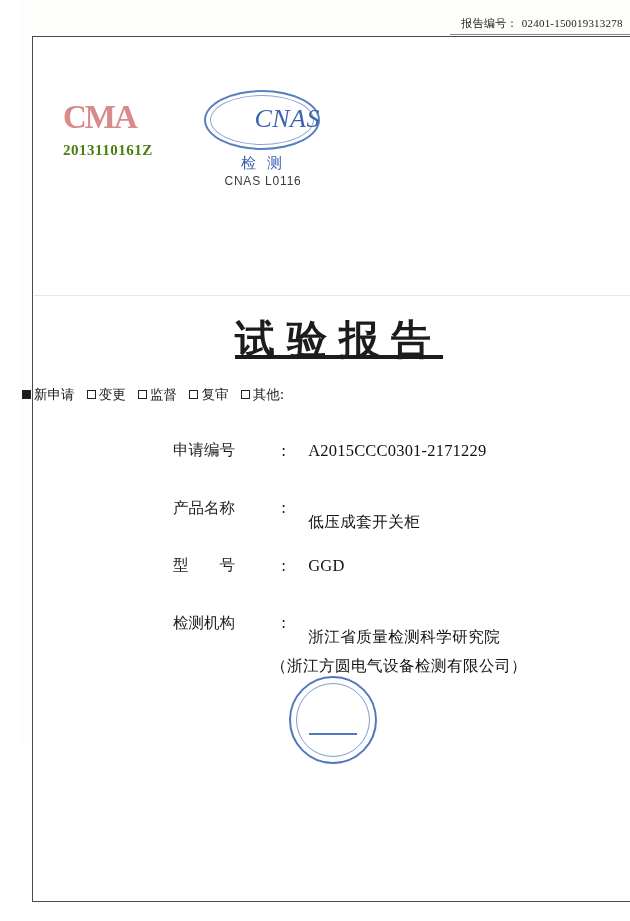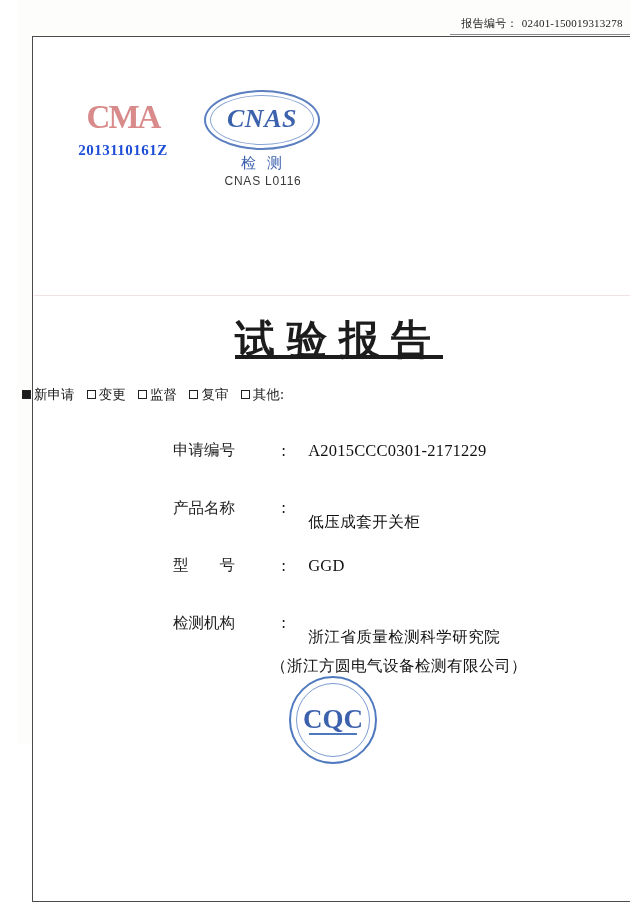--- a/index.html
+++ b/index.html
@@ -69,37 +69,36 @@
     height: 1px;
     background: #f2e3e3;
   }
 
   
   .cma-wrap {
     position: absolute;
     left: 45px;
     top: 98px;
     width: 120px;
-    text-align: center;
   }
   .cma-mark {
     font-family: "Liberation Serif", serif;
     font-weight: bold;
     font-size: 33px;
     color: #d98a8a;
     letter-spacing: -2px;
     line-height: 38px;
     white-space: nowrap;
   }
   .cma-code {
     margin-top: 6px;
     font-family: "Liberation Serif", serif;
     font-weight: bold;
     font-size: 15px;
-    color: #1d4ed8;
+    color: #4d7c0f;
     letter-spacing: 0.5px;
   }
 
   
   .cnas-wrap {
     position: absolute;
     left: 180px;
     top: 90px;
     width: 130px;
     text-align: center;
@@ -126,23 +125,23 @@
     height: 50px;
     border: 1px solid #8aa4d4;
     border-radius: 50%;
     box-sizing: border-box;
   }
   .cnas-ellipse .txt {
     position: absolute;
     left: 0;
     top: 14px;
     width: 116px;
-    text-align: center;
-    font-family: "Liberation Serif", serif;
-    font-weight: bold;
+    text-align: right;
+    font-family: "Liberation Serif", serif;
+    font-weight: normal;
     font-style: italic;
     font-size: 26px;
     color: #3d62ad;
     letter-spacing: 0.5px;
   }
   .cnas-sub {
     margin-top: 2px;
     font-family: "DejaVu Sans", sans-serif;
     font-size: 15px;
     color: #3d62ad;
@@ -375,17 +374,16 @@
       <span class="field-colon">:</span>
       <span class="field-value cjk">浙江省质量检测科学研究院</span>
     </div>
     <div class="field-value-2nd">（浙江方圆电气设备检测有限公司）</div>
 
   </div>
 
   <div class="cqc">
     <div class="c-outer"></div>
     <div class="c-inner"></div>
-    <div class="c-text">CQC</div>
     <div class="c-bar"></div>
   </div>
 
 </div>
 
 </body></html>

